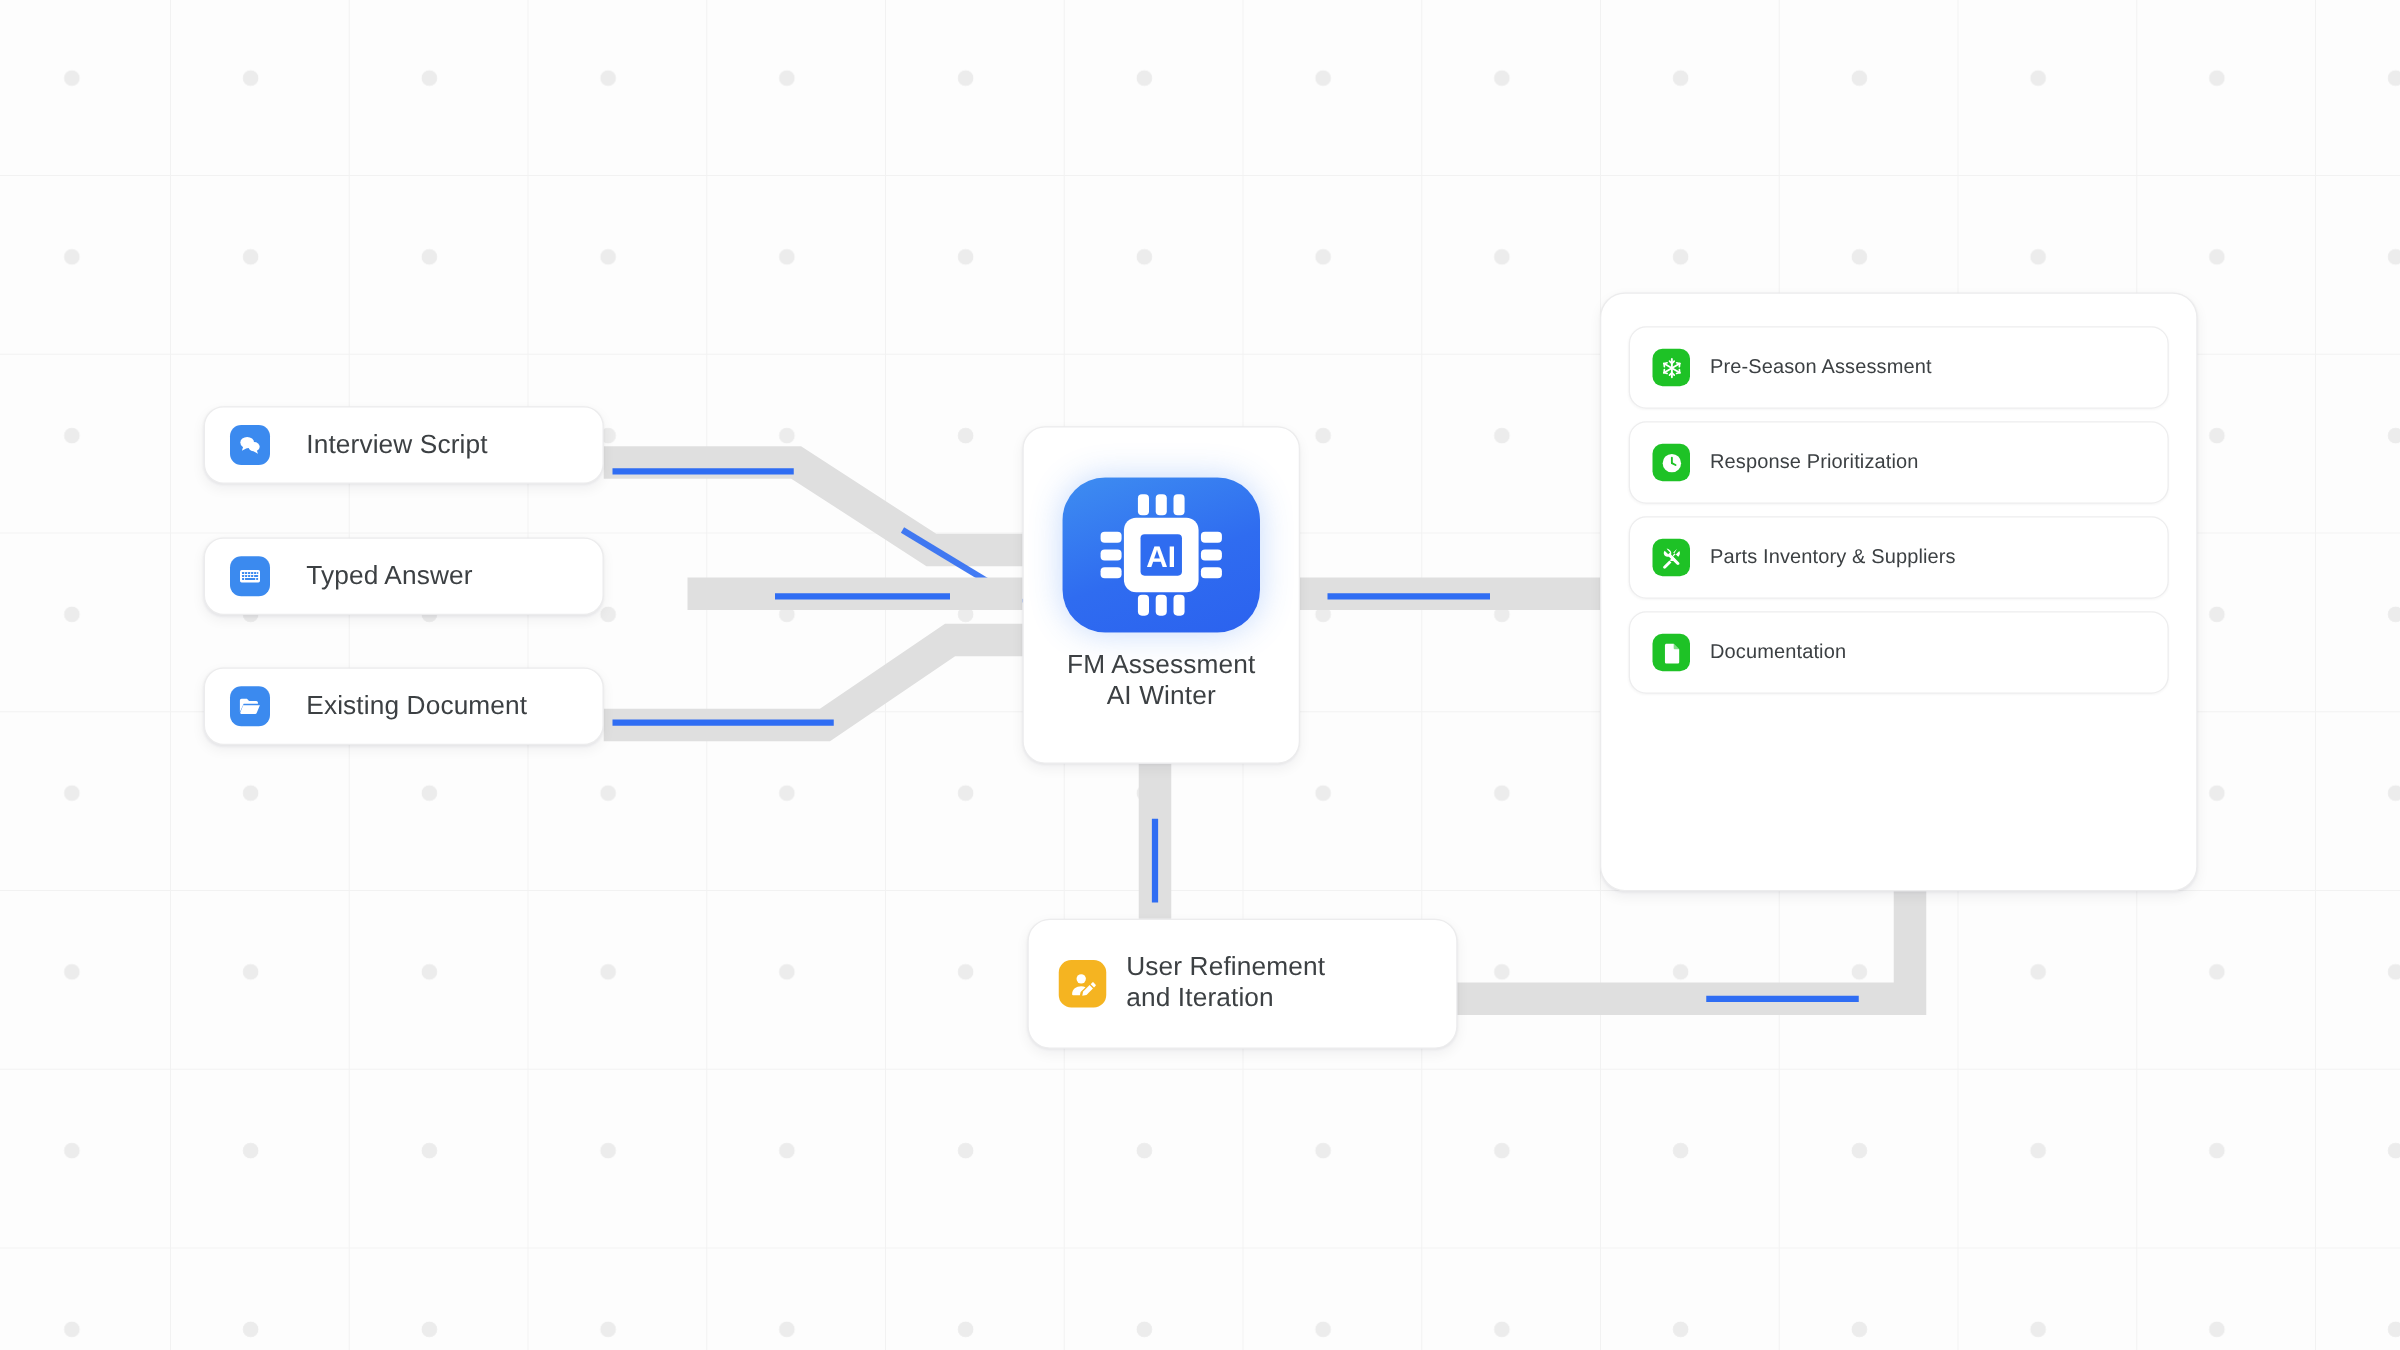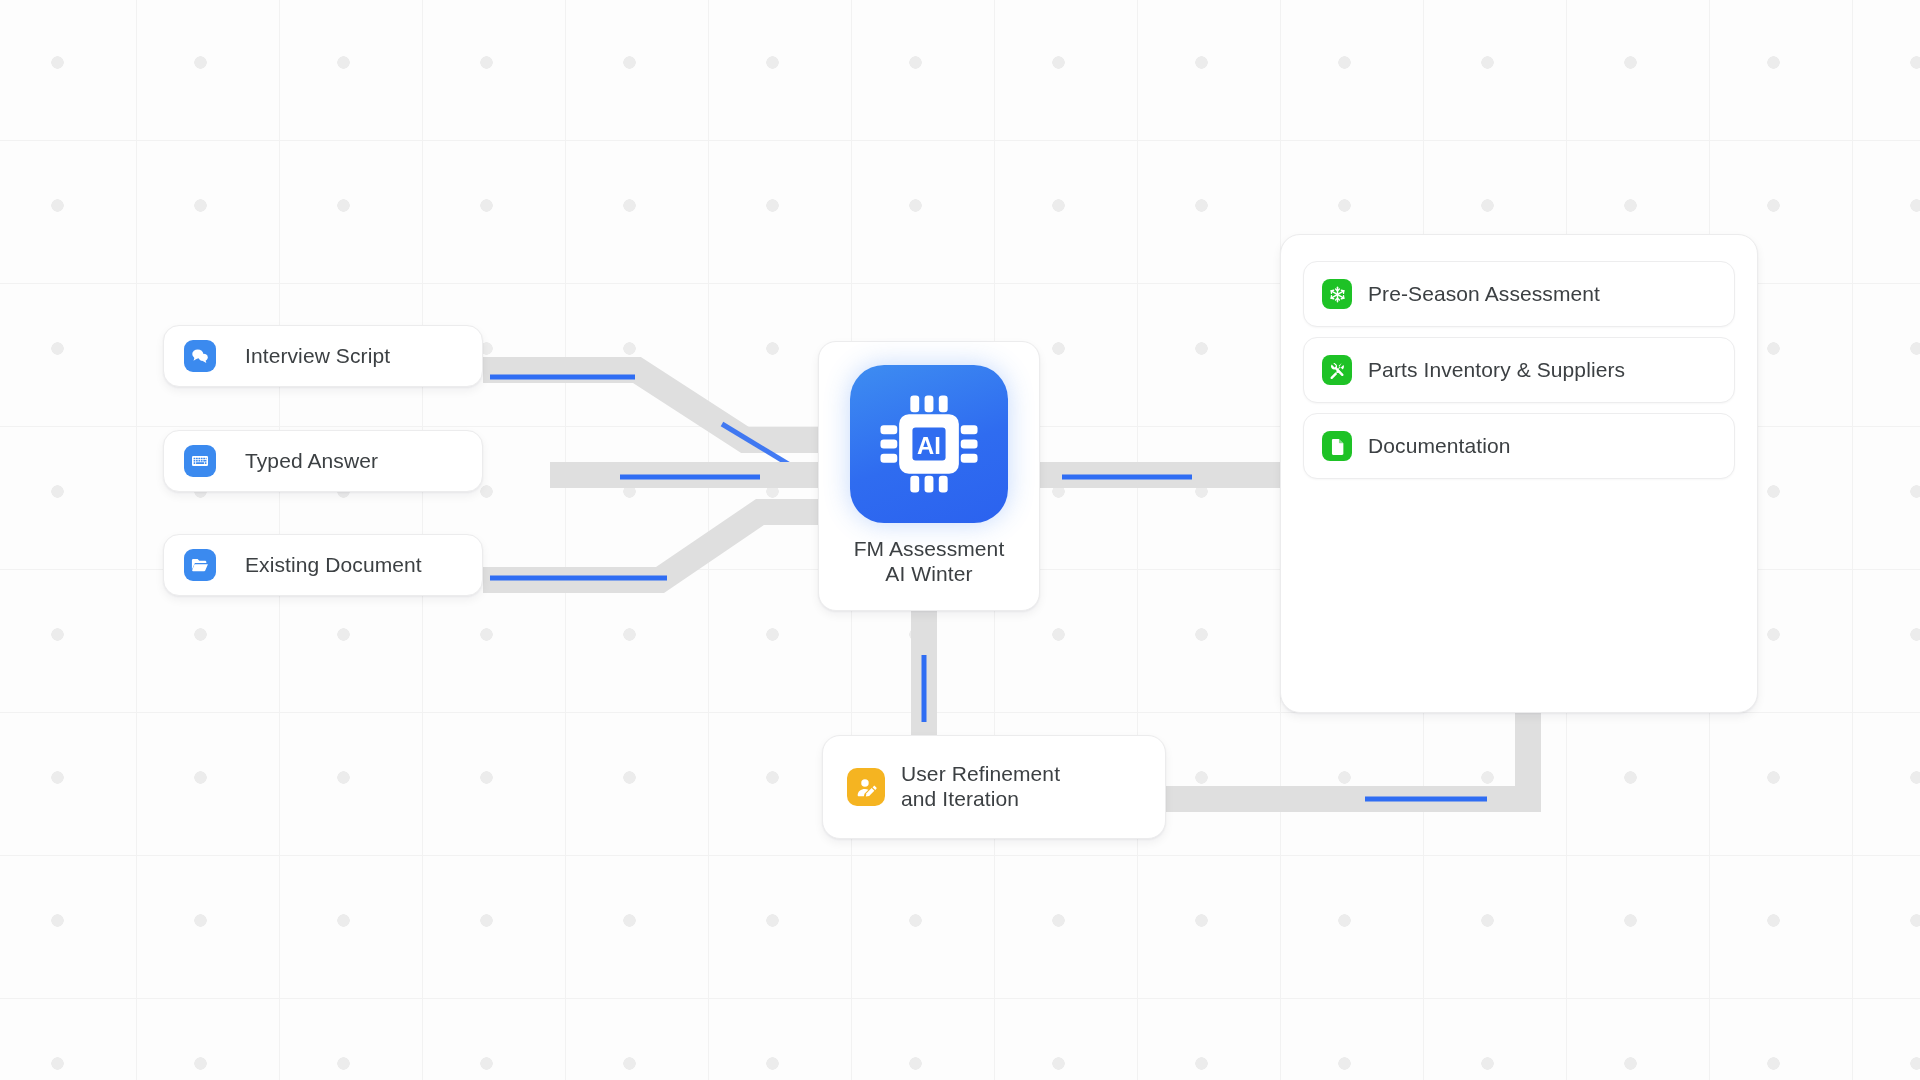--- a/index.html
+++ b/index.html
@@ -65,21 +65,21 @@
   
   #ai-node {
     left: 818px; top: 341px;
     width: 222px; height: 270px;
     display: flex; flex-direction: column;
     align-items: center; justify-content: center;
     gap: 14px;
     border-radius: 18px;
   }
   #ai-chip {
-    width: 158px; height: 158px;
+    width: 158px; height: 124px;
     border-radius: 34px;
     background: linear-gradient(160deg, #3e8df1 0%, #2f6cf0 55%, #2b62ef 100%);
     display: flex; align-items: center; justify-content: center;
     box-shadow: 0 0 26px rgba(59,130,246,.30);
   }
   #ai-title {
     font-size: 21px; color: #3c4043; line-height: 1.17;
     text-align: center; letter-spacing: .1px;
   }
 
@@ -109,21 +109,21 @@
     position: relative;
     display: flex; align-items: center; gap: 16px;
     height: 66px; margin-bottom: 10px;
     padding: 0 18px;
     background: #ffffff;
     border: 1px solid #ededee;
     border-radius: 14px;
     box-shadow: 0 1px 2px rgba(17,24,39,.035);
   }
   .panel-item:last-child { margin-bottom: 0; }
-  .panel-label { font-size: 21px; color: #3c4043; white-space: nowrap; letter-spacing: .1px; }
+  .panel-label { font-size: 16px; color: #3c4043; white-space: nowrap; letter-spacing: .1px; }
   .panel-item .sq-icon { width: 30px; height: 30px; min-width: 30px; border-radius: 8px; }
 </style>
 </head>
 <body>
 
 <div id="canvas">
 
   <div id="dots"></div>
 
   <svg id="edges" width="1920" height="1080">
@@ -264,20 +264,32 @@
             <path d="M4.4 10.6 L4.15 7.4 L7.2 6.6"></path>
             <path d="M19.6 13.4 L19.85 16.6 L16.8 17.4"></path>
             <path d="M7.2 17.4 L4.15 16.6 L4.4 13.4"></path>
             <path d="M16.8 6.6 L19.85 7.4 L19.6 10.6"></path>
           </g>
         </svg>
       </span>
       <span class="panel-label">Pre-Season Assessment</span>
     </div>
 
+    <div class="panel-item">
+      <span class="sq-icon ic-green">
+        <svg width="19" height="19" viewBox="0 0 24 24">
+          <circle cx="12" cy="12" r="9.3" fill="#ffffff"></circle>
+          <g stroke="#1ec226" stroke-width="1.9" stroke-linecap="round">
+            <line x1="12" y1="12" x2="12" y2="6.6"></line>
+            <line x1="12" y1="12" x2="15.7" y2="13.9"></line>
+          </g>
+        </svg>
+      </span>
+      <span class="panel-label">Response Prioritization</span>
+    </div>
 
     <div class="panel-item">
       <span class="sq-icon ic-green">
         <svg width="19" height="19" viewBox="0 0 24 24" fill="#ffffff">
           <path d="M6.6 2.6 L10.2 6.2 L8.3 8.1 L4.7 4.5 C3.4 5.9 3.5 8.2 4.9 9.6 c1.1 1.1 2.7 1.4 4.1.9 l8 8 c.6.6 1.6.6 2.2 0 .6-.6.6-1.6 0-2.2 l-8-8 c.5-1.4.2-3-.9-4.1 C8.9 2.8 7.9 2.4 6.6 2.6z"></path>
           <path d="M17.2 2.6 L13.4 6.4 l2.3 2.3 3.8-3.8 c1 1.6.8 3.8-.6 5.2 l-.5.5-2.6-2.6-2.7 2.7 2.6 2.6-.5.5 c-1.4 1.4-3.6 1.6-5.2.6"></path>
           <path d="M9.5 14.3 L3.6 20.2 c-.6.6-.6 1.5 0 2.1.6.6 1.5.6 2.1 0 l5.9-5.9z"></path>
         </svg>
       </span>
       <span class="panel-label">Parts Inventory &amp; Suppliers</span>

